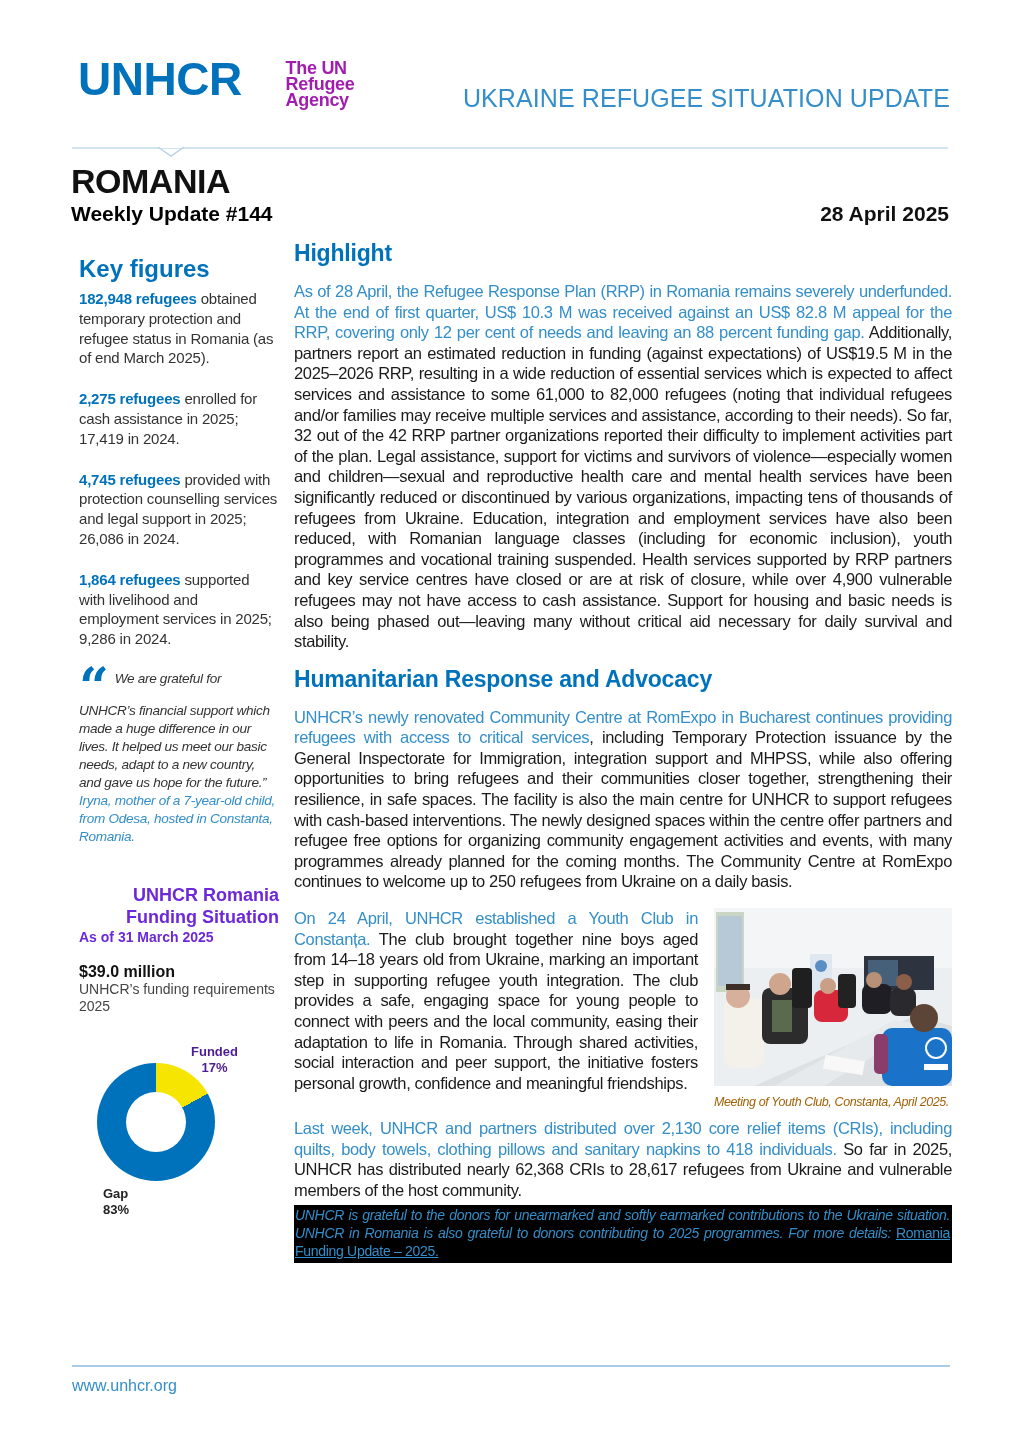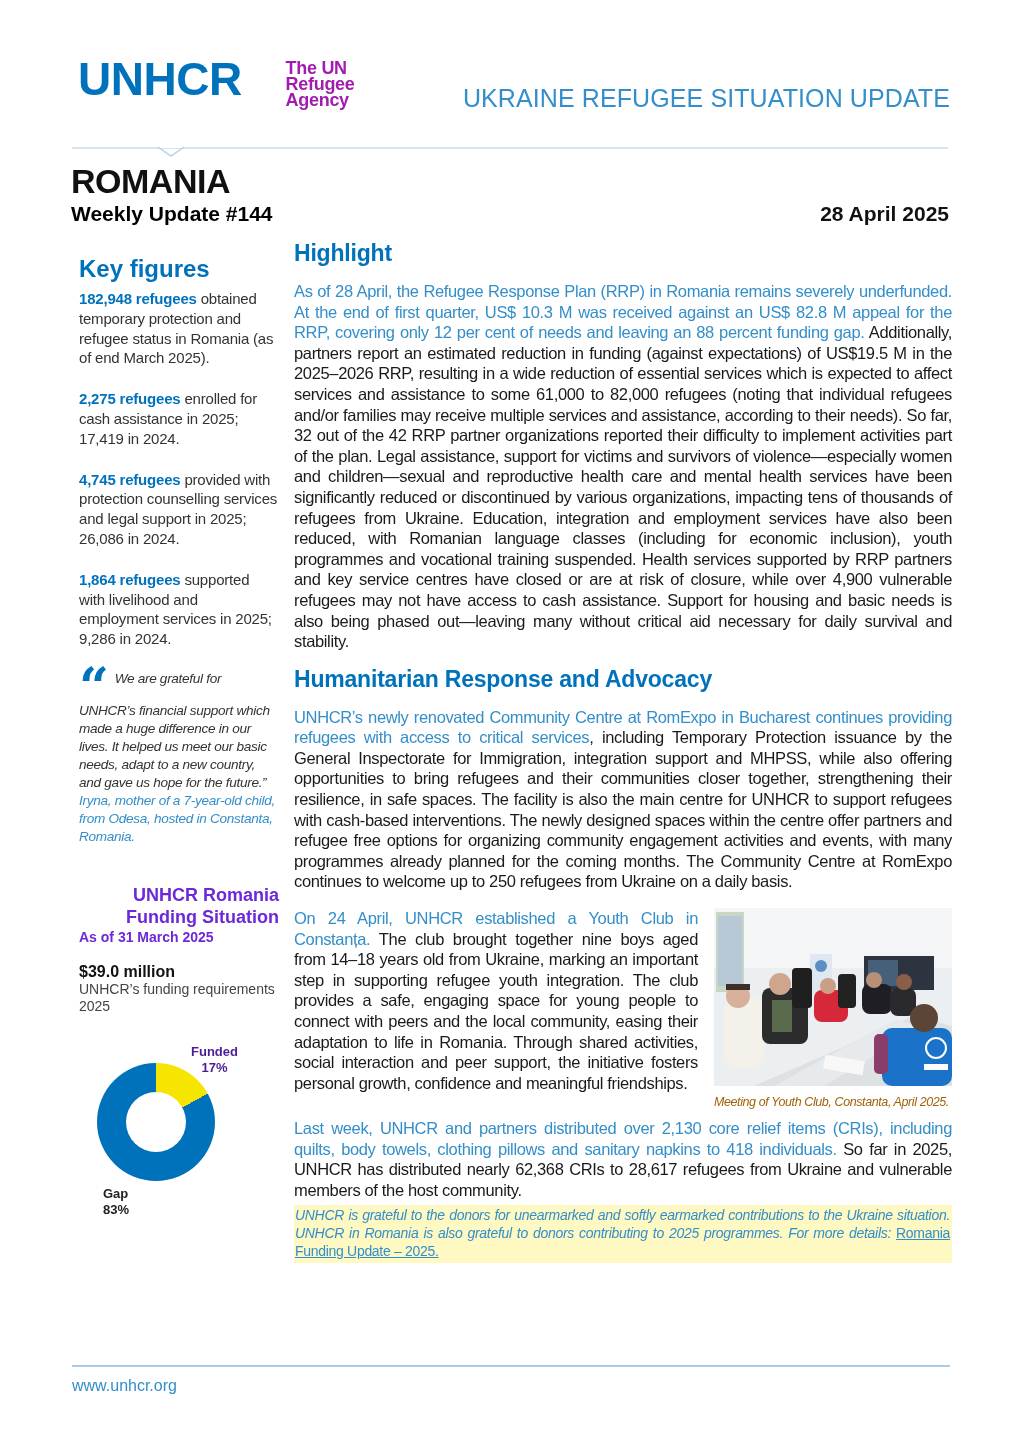--- a/index.html
+++ b/index.html
@@ -49,21 +49,21 @@
   .para .blue { color: #338ec9; }
   .sec2 { margin-top: 14px; }
 
   .youth-row { display: flex; margin-top: 16px; }
   .youth-text { width: 405px; }
   .figure { margin-left: 16px; width: 238px; }
   .photo { width: 238px; height: 178px; position: relative; overflow: hidden; background: #e9ecef; }
   .caption { font-size: 12.5px; line-height: 16px; font-style: italic; color: #a16207; margin-top: 4px; letter-spacing: -0.4px; }
 
   .cri { margin-top: 8px; }
-  .donor-note { margin-top: 5px; background: #fef9c3; padding: 1px 2px 3px 1px; font-size: 14px; line-height: 18px; font-style: italic; color: #338ec9; text-align: justify; letter-spacing: -0.3px; }
+  .donor-note { margin-top: 5px; background: #000000; padding: 1px 2px 3px 1px; font-size: 14px; line-height: 18px; font-style: italic; color: #338ec9; text-align: justify; letter-spacing: -0.3px; }
   .donor-note a { color: #338ec9; text-decoration: underline; font-style: normal; }
 
   .bottom-rule { position: absolute; left: 72px; top: 1365px; width: 878px; height: 2px; background: #a9cbe6; }
   .footer-url { position: absolute; left: 72px; top: 1377px; font-size: 16px; color: #338ec9; }
 </style>
 </head>
 <body>
 
 <div class="logo">
   <svg class="logo-emblem" viewBox="0 0 72 62">

